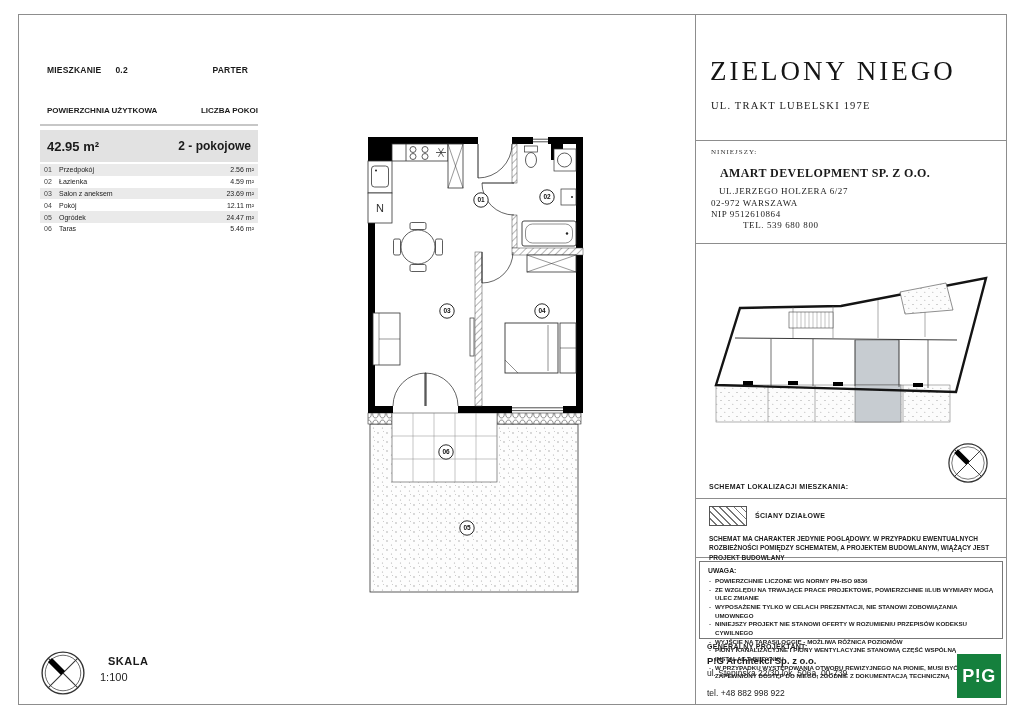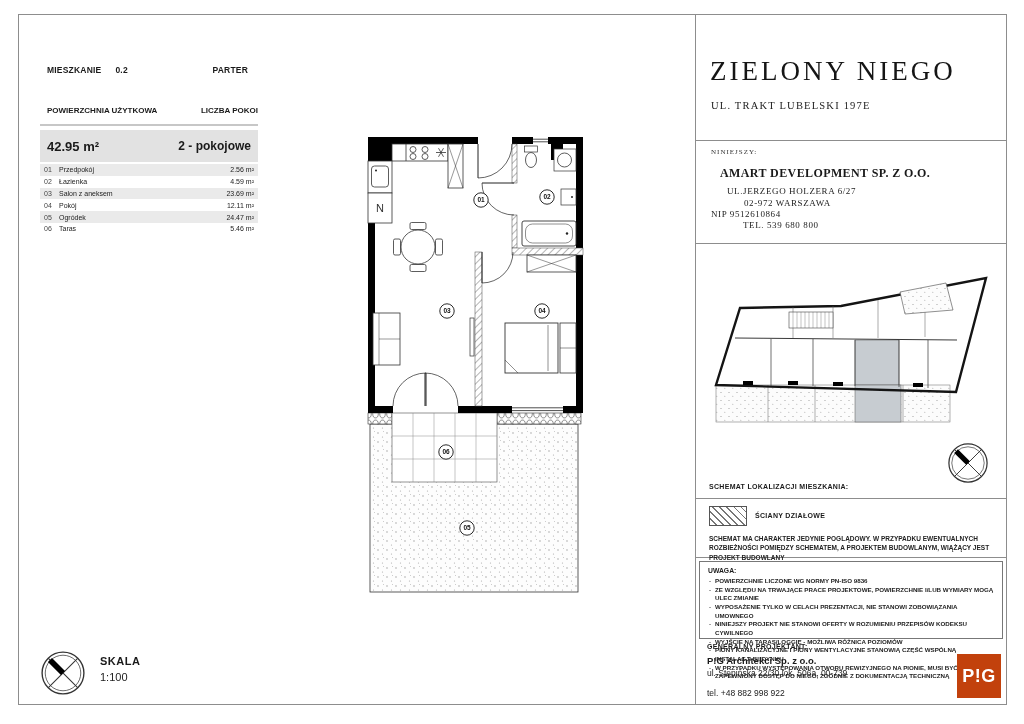--- a/index.html
+++ b/index.html
@@ -24,37 +24,37 @@
   .sumrow .area { font-size:13px; font-weight:bold; }
   .sumrow .cnt  { font-size:12px; font-weight:bold; }
   .rooms { left:40px; top:164px; width:218px; }
   .trow { height:11.8px; display:flex; align-items:center; font-size:7px; padding:0 4px; color:#222; }
   .trow.shade { background:#eaeaea; }
   .tno { width:15px; color:#444; }
   .tname { flex:1; }
   .tarea { text-align:right; }
 
   .compass-l { left:40px; top:650px; width:46px; height:46px; }
-  .skala { left:100px; top:655px; font-size:11px; font-weight:bold; letter-spacing:.5px; }
+  .skala { left:108px; top:655px; font-size:11px; font-weight:bold; letter-spacing:.5px; }
   .skala-val { left:100px; top:671px; font-size:11px; color:#222; }
 
   .plan { left:358px; top:133px; width:232px; height:466px; }
 
   
   .panel { left:695px; top:14px; width:312px; height:691px; }
   .panel .hline { position:absolute; left:0; width:100%; height:1px; background:#8d8d8d; }
   .proj-name { left:15px; top:42px; font-family:"Liberation Serif",serif; font-size:27px;
                letter-spacing:3px; color:#151515; }
   .proj-addr { left:16px; top:86px; font-family:"Liberation Serif",serif; font-size:10.5px;
                letter-spacing:1.2px; color:#222; }
   .inv-label { left:16px; top:134px; font-family:"Liberation Serif",serif; font-size:7px;
                letter-spacing:1px; color:#333; }
   .inv-name  { left:16px; top:152px; font-family:"Liberation Serif",serif; font-size:12px;
                font-weight:bold; letter-spacing:.4px;margin-left:9px; }
-  .inv-a1 { left:32px; top:172px; } .inv-a2 { left:16px; top:184px;margin-left:33px; }
+  .inv-a1 { left:24px; top:172px; } .inv-a2 { left:16px; top:184px; }
   .inv-a3 { left:16px; top:195px; } .inv-a4 { left:16px; top:206px;margin-left:32px; }
   .inv-line { font-family:"Liberation Serif",serif; font-size:9px; letter-spacing:.6px; color:#222; }
 
   .locator { left:8px; top:256px; width:295px; height:190px; }
   .loc-label { left:14px; top:469px; font-size:7px; font-weight:bold; letter-spacing:.3px; }
   .compass-s { left:252px; top:428px; width:42px; height:42px; }
 
   .legend-swatch { left:14px; top:492px; width:38px; height:20px; border:1px solid #555;
      background:repeating-linear-gradient(45deg,#ffffff 0 4px,#777 4px 5px); }
   .legend-label { left:60px; top:498px; font-size:7px; font-weight:bold; letter-spacing:.3px; }
@@ -381,14 +381,14 @@
       <li>PIONY KANALIZACYJNE I PIONY WENTYLACYJNE STANOWIĄ CZĘŚĆ WSPÓLNĄ INSTALACJI BUDYNKU</li>
       <li>W PRZYPADKU WYSTĘPOWANIA OTWORU REWIZYJNEGO NA PIONIE, MUSI BYĆ ZAPEWNIONY DOSTĘP DO NIEGO, ZGODNIE Z DOKUMENTACJĄ TECHNICZNĄ</li>
     </ul>
   </div>
 
   <div class="abs des-label">GENERALNY PROJEKTANT:</div>
   <div class="abs des-name">P!G Architekci Sp. z o.o.</div>
   <div class="abs des-line des-a1">ul. Stępińska 22/30 lok. 506a, 00-739</div>
   <div class="abs des-line des-a2">Warszawa</div>
   <div class="abs des-line des-a3">tel. +48 882 998 922</div>
-  <div class="abs logo" style="background: #c2410c;">P!G</div>
+  <div class="abs logo" style="background: #15803d;">P!G</div>
 </div>
 
 </body></html>

